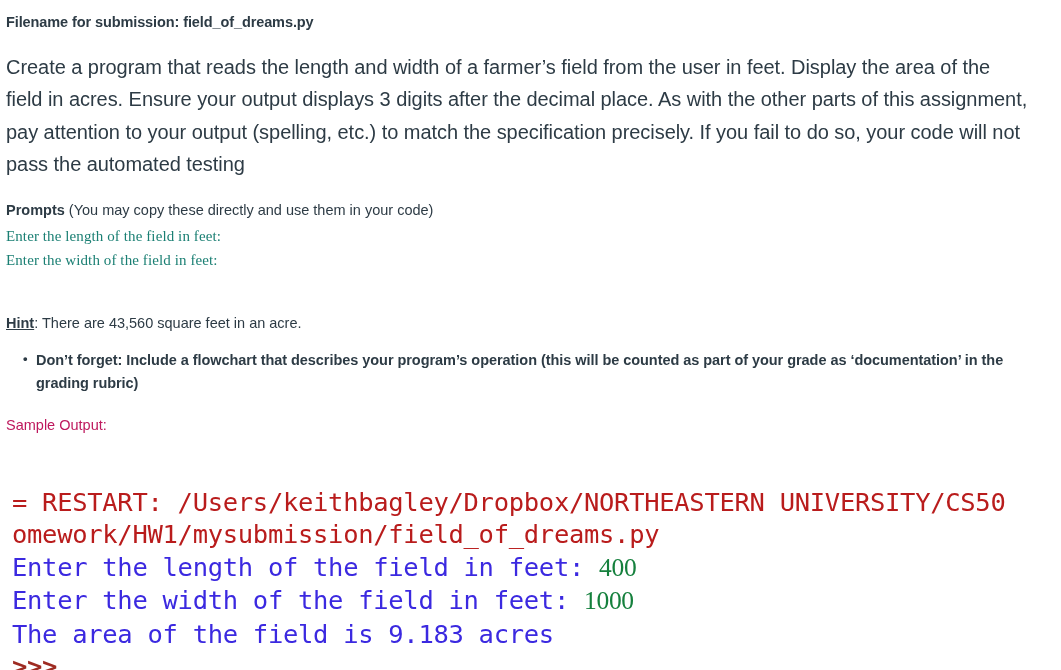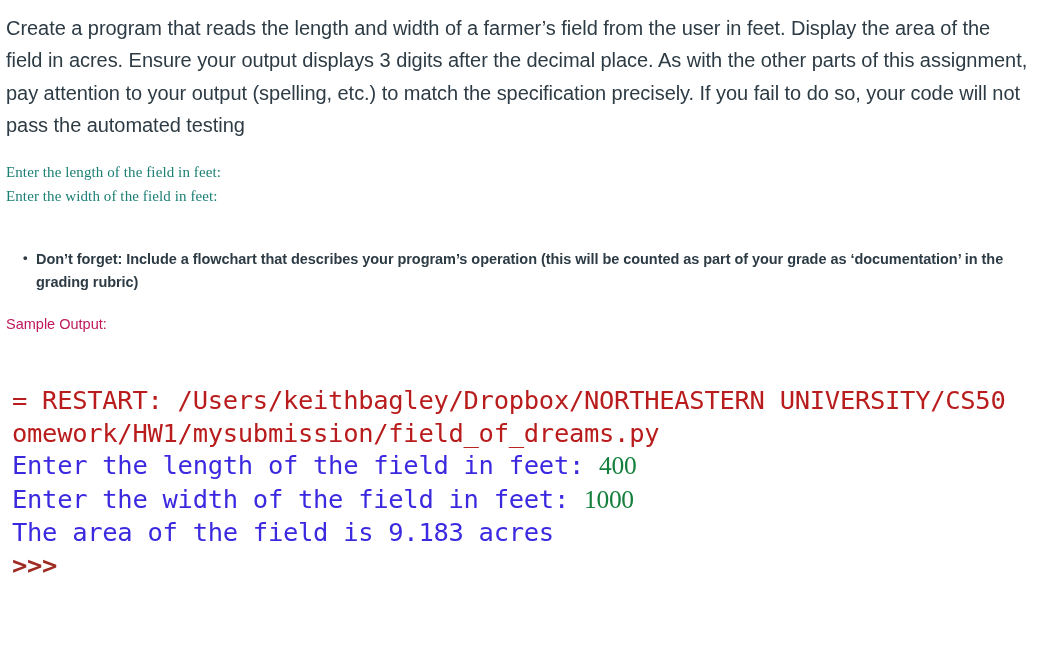--- a/index.html
+++ b/index.html
@@ -115,29 +115,36 @@
   .console .l-black { color: #b91c1c; display: block; }
   .console .l-blue  { color: #3b29e0; display: block; }
   .console .l-red   { color: #9e2b22; display: block; font-weight: bold; }
   .console .val     { color: #15803d; font-family: Liberation Serif, serif; }
 </style>
 </head>
 <body>
 
 <div class="page">
 
+  <div class="filename-line">Filename for submission: field_of_dreams.py</div>
 
   <p class="para">Create a program that reads the length and width of a farmer’s field from the user in feet. Display the area of the field in acres. Ensure your output displays 3 digits after the decimal place. As with the other parts of this assignment, pay attention to your output (spelling, etc.) to match the specification precisely. If you fail to do so, your code will not pass the automated testing</p>
 
+  <div class="prompts-head">
+    <span class="lbl">Prompts</span><span> (You may copy these directly and use them in your code)</span>
+  </div>
 
   <div class="prompt-line">Enter the length of the field in feet:</div>
   <div class="prompt-line">Enter the width of the field in feet:</div>
 
   <div class="spacer-block"></div>
 
+  <div class="hint-line">
+    <span class="hint-word">Hint</span><span>: There are 43,560 square feet in an acre.</span>
+  </div>
 
   <ul class="bullets">
     <li>Don’t forget: Include a flowchart that describes your program’s operation (this will be counted as part of your grade as ‘documentation’ in the grading rubric)</li>
   </ul>
 
   <div class="sample-label">Sample Output:</div>
 
   <div class="console">
 <span class="l-black">= RESTART: /Users/keithbagley/Dropbox/NORTHEASTERN UNIVERSITY/CS50</span><span class="l-black">omework/HW1/mysubmission/field_of_dreams.py</span><span class="l-blue"><span>Enter the length of the field in feet: </span><span class="val">400</span></span><span class="l-blue"><span>Enter the width of the field in feet: </span><span class="val">1000</span></span><span class="l-blue">The area of the field is 9.183 acres</span><span class="l-red">&gt;&gt;&gt;</span>
   </div>

